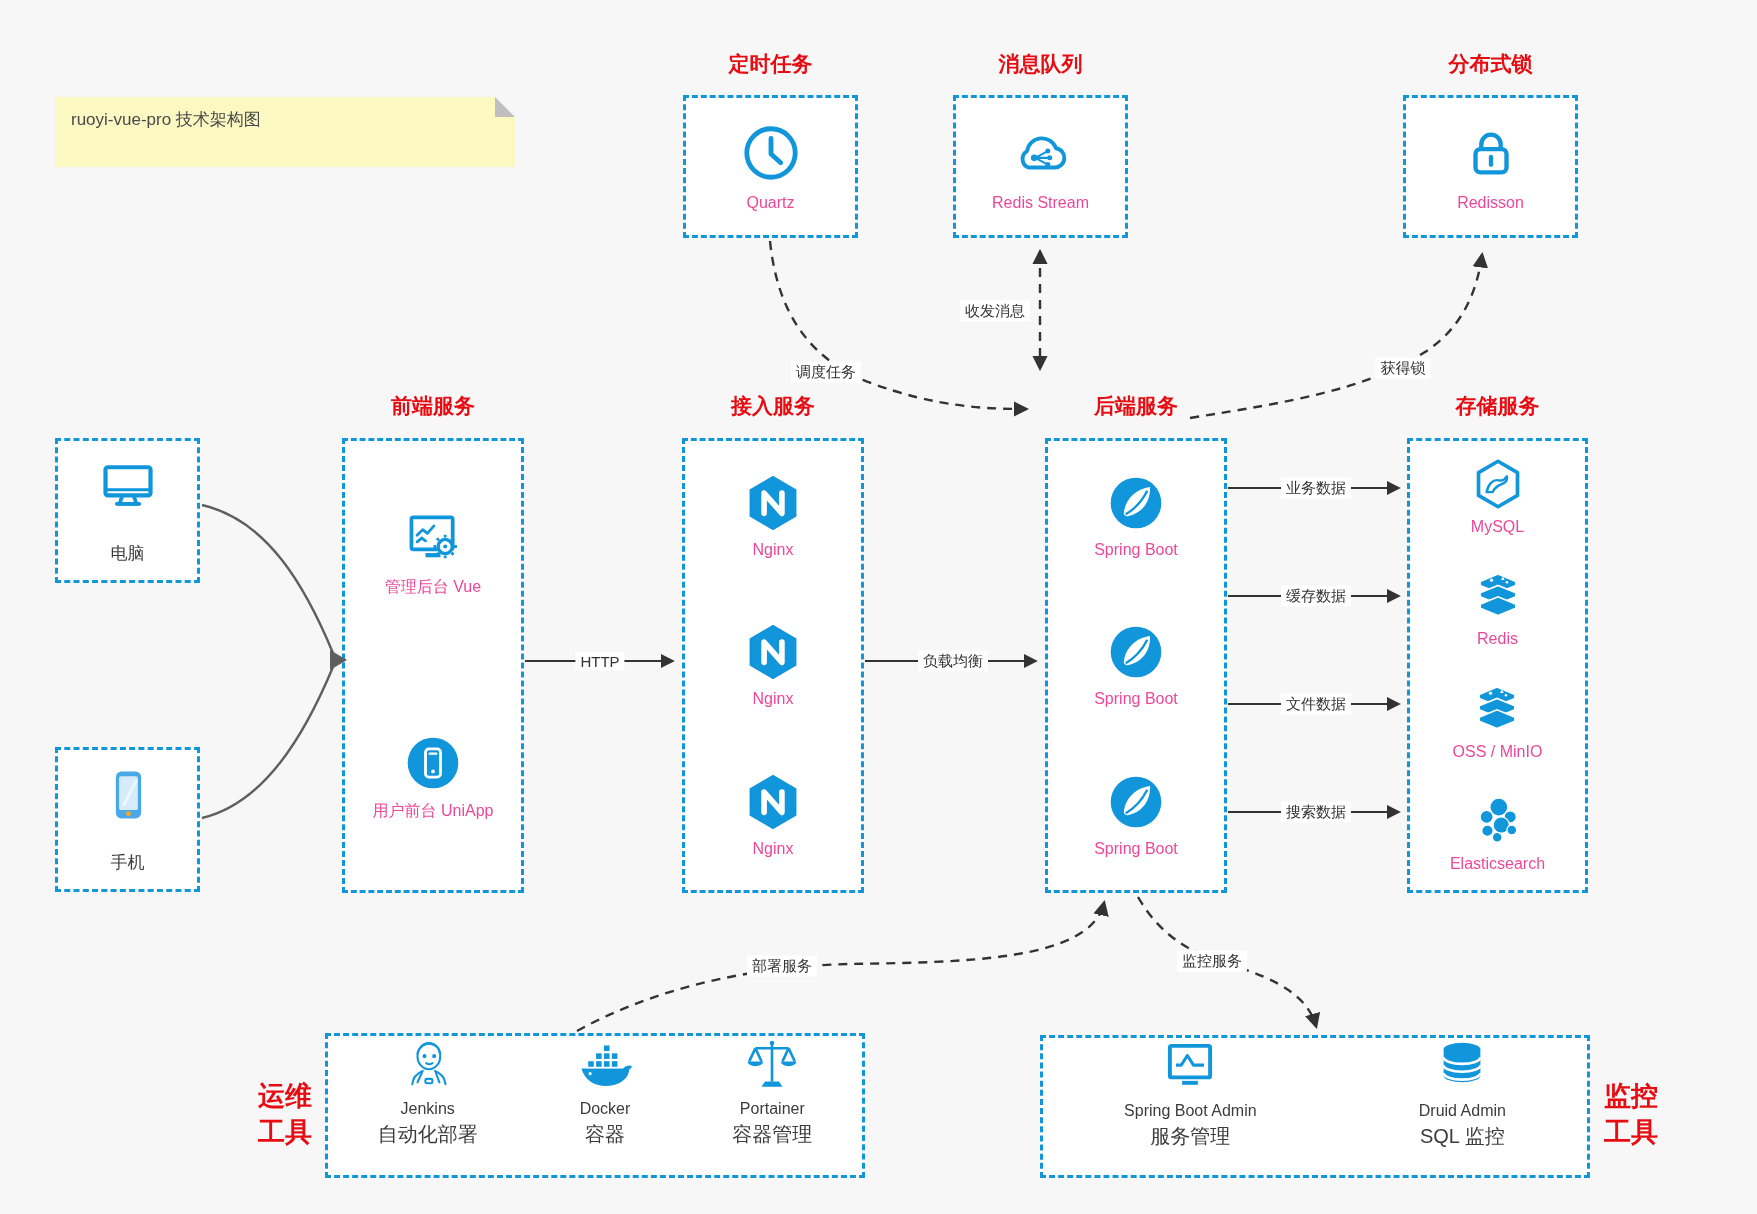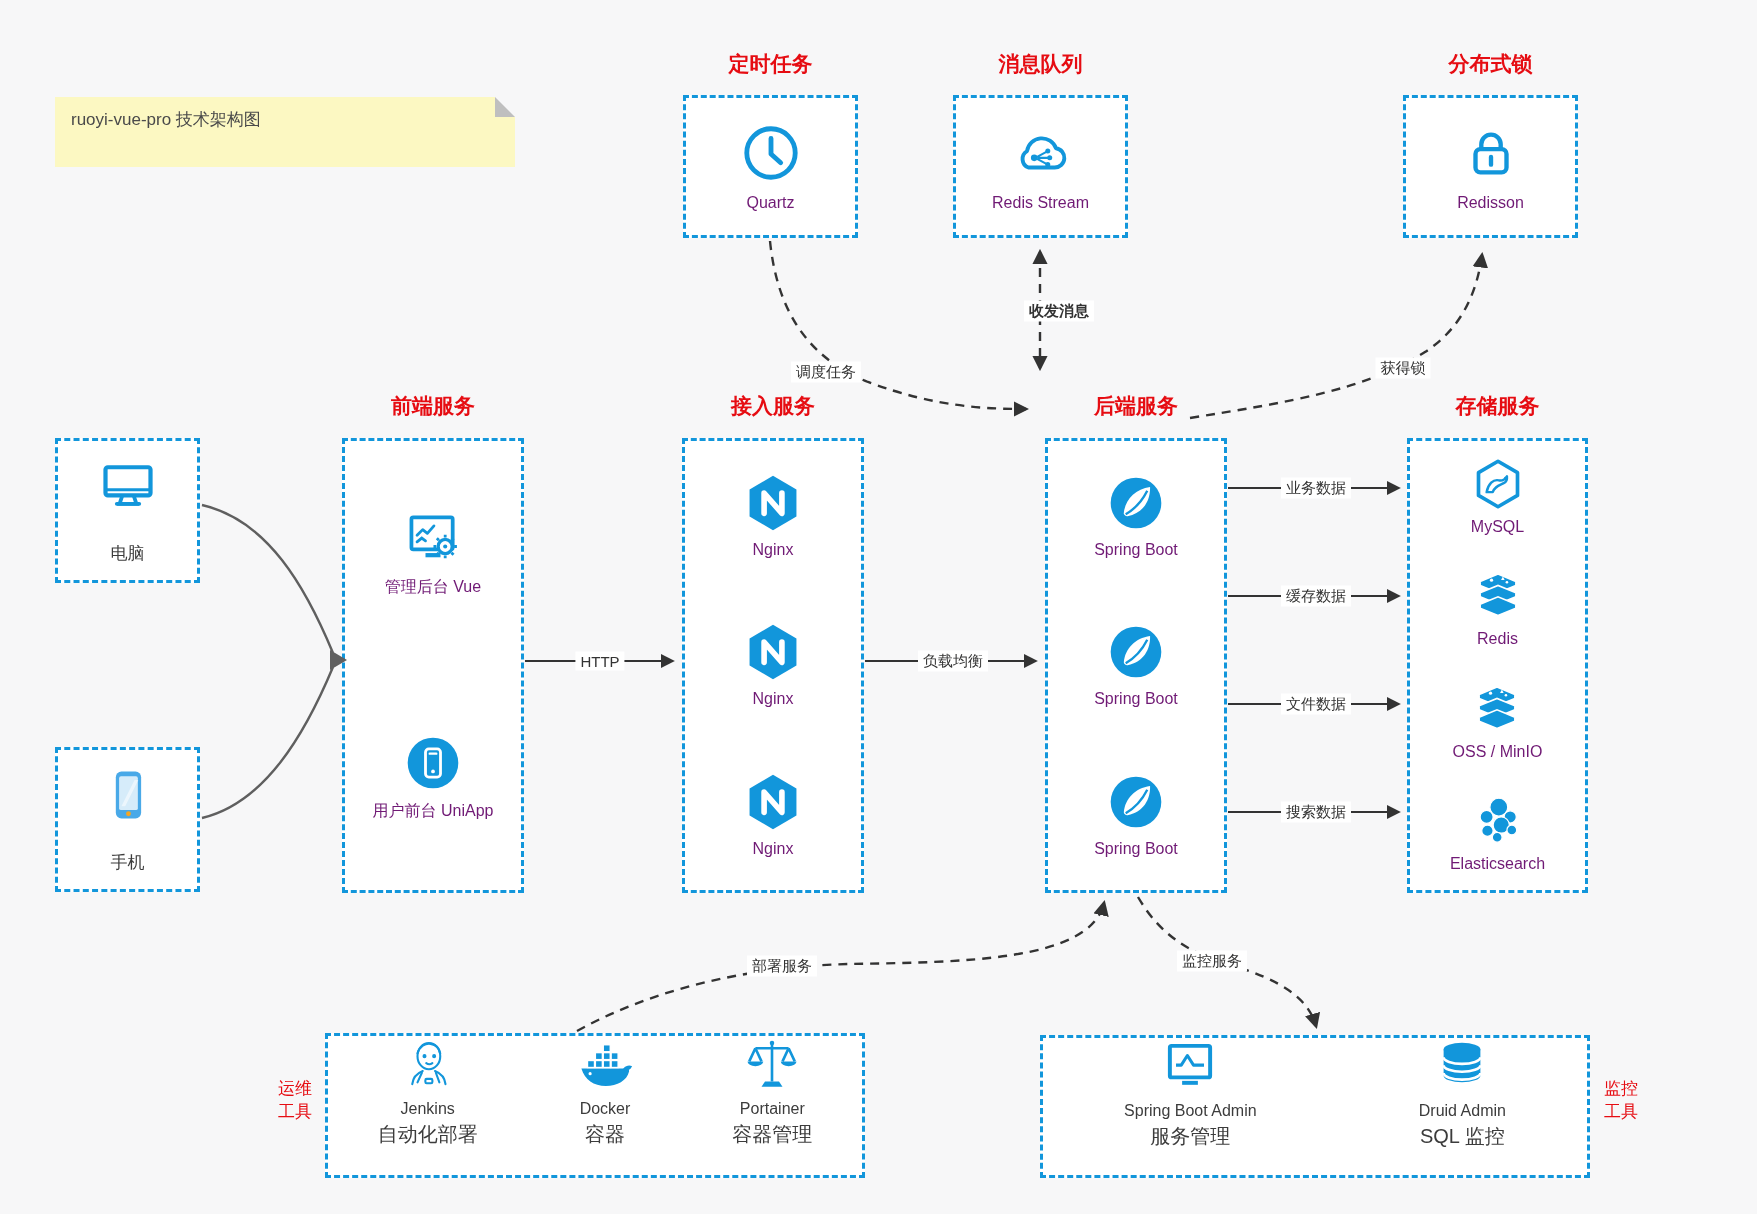--- a/index.html
+++ b/index.html
@@ -7,34 +7,34 @@
     font-family:"Liberation Sans","DejaVu Sans",sans-serif;overflow:hidden;}
   .edges{position:absolute;left:0;top:0;z-index:3;pointer-events:none;}
   .box{position:absolute;background:#fff;border:3px dashed #1296db;box-sizing:border-box;z-index:2;}
   .gtitle{position:absolute;text-align:center;color:#e60c12;font-weight:bold;font-size:21px;z-index:2;white-space:nowrap;}
   .note{position:absolute;left:55px;top:97px;width:460px;height:70px;background:#fcf8c2;z-index:2;
     color:#4a4a4a;font-size:17px;line-height:1.55;padding:10px 0 0 16px;box-sizing:border-box;}
   .note .fold{position:absolute;right:0;top:0;width:0;height:0;
     border-left:20px solid #bfbfbf;border-top:20px solid #f7f7f8;}
   .flexcol{display:flex;flex-direction:column;justify-content:space-around;align-items:center;}
   .citem{display:flex;flex-direction:column;align-items:center;gap:8px;}
-  .ilabel{font-size:16px;color:#701a75;white-space:nowrap;}
+  .ilabel{font-size:16px;color:#ec4899;white-space:nowrap;}
   .icn svg{display:block;}
   .icn-64 svg{width:62px;height:62px;}
   .icn-60 svg{width:60px;height:60px;}
   .icn-52 svg{width:52px;height:52px;}
   .icn-56 svg{width:56px;height:56px;}
   .topbox{display:flex;flex-direction:column;justify-content:center;align-items:center;gap:10px;}
   .clientbox{display:flex;flex-direction:column;justify-content:center;align-items:center;gap:26px;}
   .clabel{font-size:17px;color:#3c3c3c;}
   .botbox{display:flex;justify-content:space-around;}
   .bitem{display:flex;flex-direction:column;align-items:center;gap:3px;}
   .bname{font-size:16px;color:#3c3c3c;white-space:nowrap;margin-top:5px;}
   .bdesc{font-size:20px;color:#3c3c3c;white-space:nowrap;}
-  .side-title{position:absolute;color:#e60c12;font-weight:normal;font-size:17px;line-height:1.35;z-index:2;}
+  .side-title{position:absolute;color:#e60c12;font-weight:bold;font-size:27px;line-height:1.35;z-index:2;}
   .elabel{position:absolute;transform:translate(-50%,-50%);background:#fff;padding:1px 5px;
     font-size:15px;color:#333;white-space:nowrap;z-index:4;}
 </style>
 </head>
 <body>
 
 <div class="canvas">
 
   <svg class="edges" width="1757" height="1214" viewBox="0 0 1757 1214">
     <defs>
@@ -376,18 +376,18 @@
     </div>
   </div>
 
   <span class="elabel" style="left:600px;top:661px;">HTTP</span>
   <span class="elabel" style="left:953px;top:661px;">负载均衡</span>
   <span class="elabel" style="left:1316px;top:488px;">业务数据</span>
   <span class="elabel" style="left:1316px;top:596px;">缓存数据</span>
   <span class="elabel" style="left:1316px;top:704px;">文件数据</span>
   <span class="elabel" style="left:1316px;top:812px;">搜索数据</span>
   <span class="elabel" style="left:826px;top:372px;">调度任务</span>
-  <span class="elabel" style="left:1059px;top:311px;font-weight:bold;">收发消息</span>
+  <span class="elabel" style="left:995px;top:311px;">收发消息</span>
   <span class="elabel" style="left:1403px;top:368px;">获得锁</span>
   <span class="elabel" style="left:782px;top:966px;">部署服务</span>
   <span class="elabel" style="left:1212px;top:961px;">监控服务</span>
 
 </div>
 
 </body></html>

